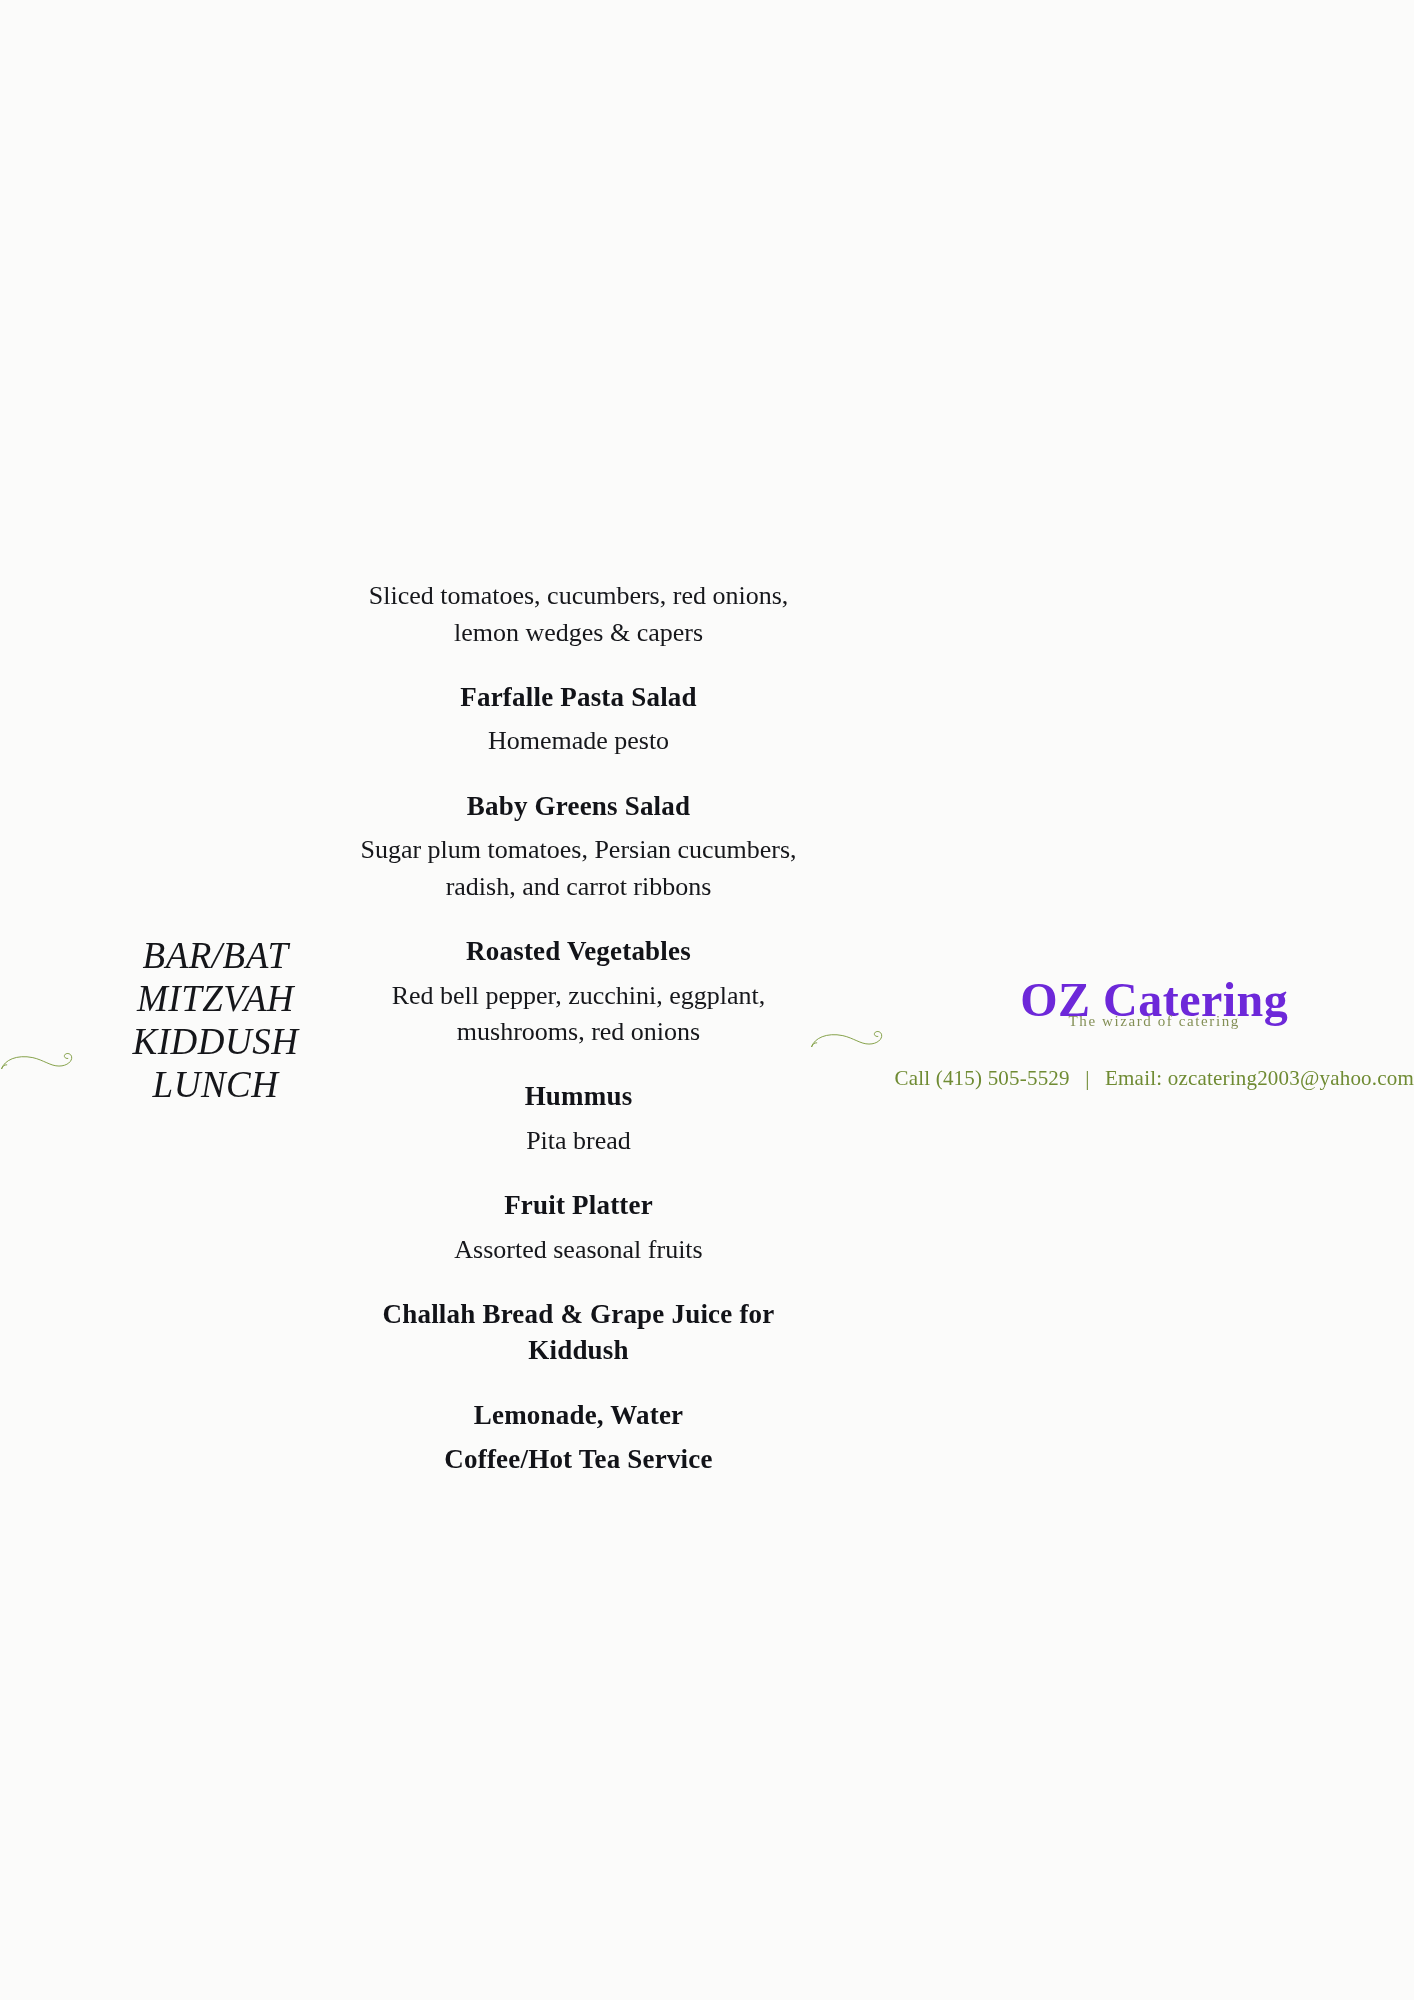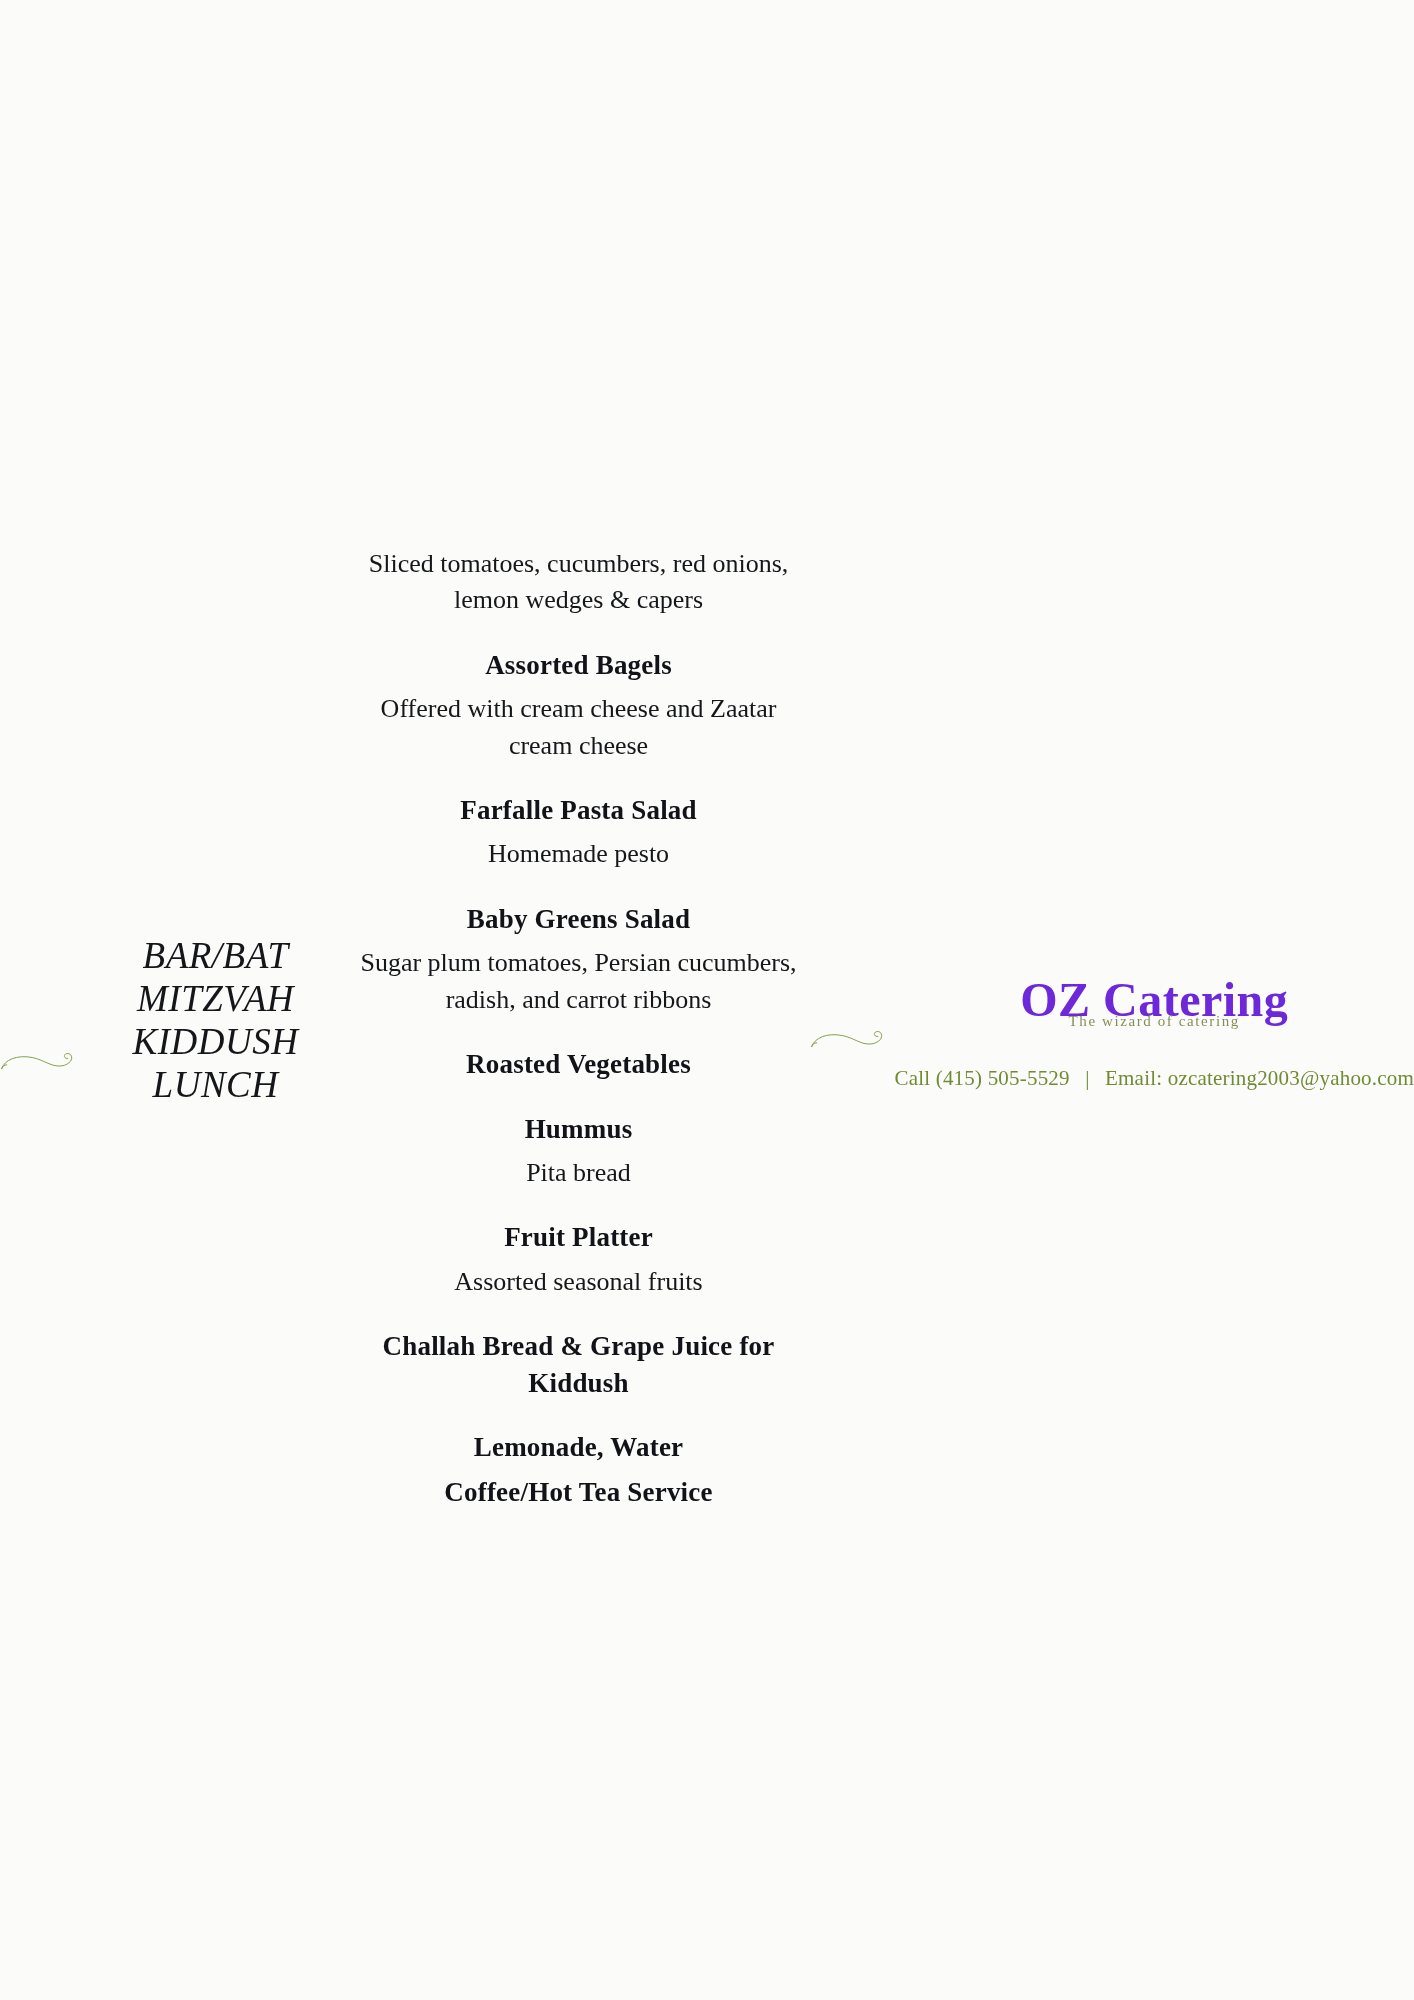--- a/index.html
+++ b/index.html
@@ -144,37 +144,34 @@
   </div>
 
   <div class="menu-title">BAR/BAT MITZVAH KIDDUSH LUNCH</div>
 
   <div class="menu-list">
 
     <div class="menu-item">
       <div class="item-desc">Sliced tomatoes, cucumbers, red onions, lemon wedges &amp; capers</div>
     </div>
 
-    <div class="menu-item">
-      <div class="item-name">Assorted Bagels</div>
-      <div class="item-desc">Offered with cream cheese and Zaatar cream cheese</div>
-    </div>
 
     <div class="menu-item">
       <div class="item-name">Farfalle Pasta Salad</div>
       <div class="item-desc">Homemade pesto</div>
     </div>
 
     <div class="menu-item">
       <div class="item-name">Baby Greens Salad</div>
       <div class="item-desc">Sugar plum tomatoes, Persian cucumbers, radish, and carrot ribbons</div>
     </div>
 
     <div class="menu-item">
       <div class="item-name">Roasted Vegetables</div>
+      <div class="item-desc">Red bell pepper, zucchini, eggplant, mushrooms, red onions</div>
     </div>
 
     <div class="menu-item">
       <div class="item-name">Hummus</div>
       <div class="item-desc">Pita bread</div>
     </div>
 
     <div class="menu-item">
       <div class="item-name">Fruit Platter</div>
       <div class="item-desc">Assorted seasonal fruits</div>

